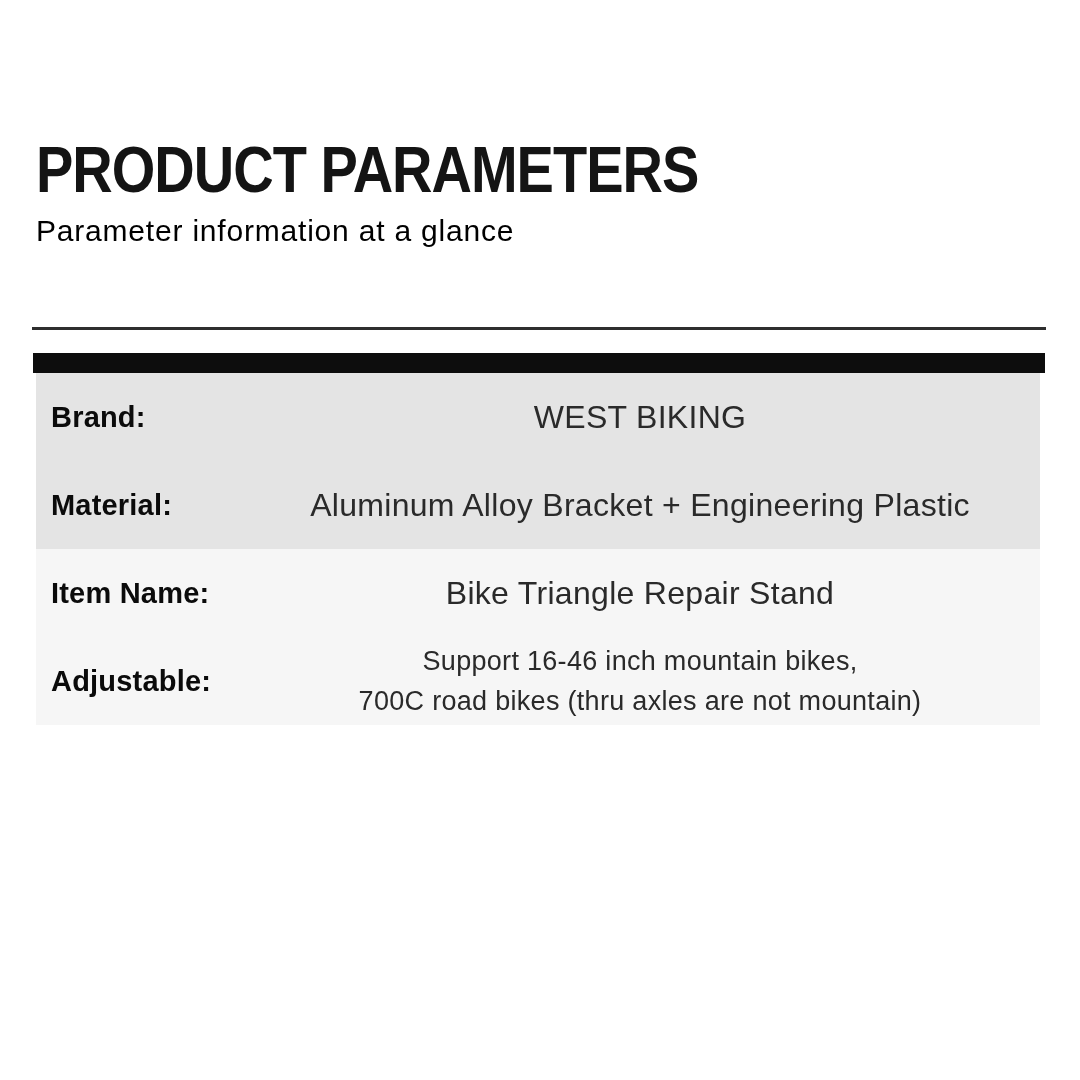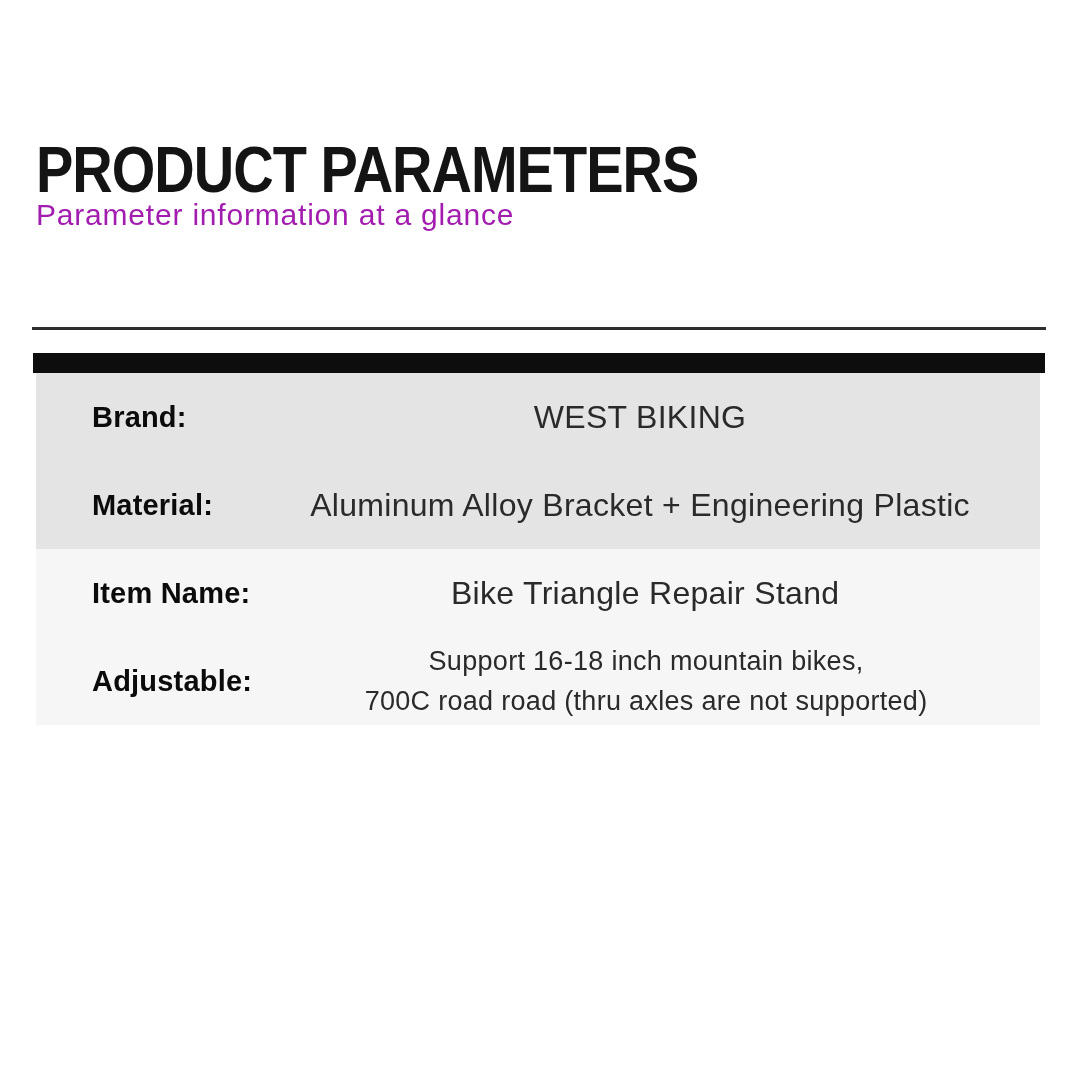--- a/index.html
+++ b/index.html
@@ -24,25 +24,25 @@
     font-weight: 700;
     letter-spacing: -1px;
     color: #141414;
     white-space: nowrap;
     transform: scaleY(1.15);
     transform-origin: left top;
   }
   .page-subtitle {
     position: absolute;
     left: 36px;
-    top: 198px;
+    top: 214px;
     font-size: 30px;
     font-weight: 400;
     letter-spacing: 0.8px;
-    color: #a21caf;
+    color: #000000;
     white-space: nowrap;
   }
   .divider-line {
     position: absolute;
     left: 32px;
     top: 327px;
     width: 1014px;
     height: 0;
     border-top: 3px solid #2e2e2e;
   }
@@ -64,21 +64,21 @@
     display: flex;
     align-items: center;
     height: 88px;
     width: 100%;
   }
   .param-row.row-gray  { background: #e4e4e4; }
   .param-row.row-light { background: #f6f6f6; }
   .row-label {
     flex: 0 0 204px;
     box-sizing: border-box;
-    padding-left: 56px;
+    padding-left: 15px;
     font-size: 29px;
     font-weight: 700;
     color: #0b0b0b;
     letter-spacing: 0.2px;
     white-space: nowrap;
   }
   .row-value {
     flex: 1 1 auto;
     text-align: center;
     font-size: 32px;
@@ -129,20 +129,20 @@
       <div class="row-value">
         <span class="value-line">Bike Triangle Repair Stand</span>
       </div>
     </div>
 
 
 
     <div class="param-row row-light two-line">
       <div class="row-label">Adjustable:</div>
       <div class="row-value">
-        <span class="value-line">Support 16-18 inch mountain bikes,</span>
-        <span class="value-line">700C road road (thru axles are not supported)</span>
+        <span class="value-line">Support 16-46 inch mountain bikes,</span>
+        <span class="value-line">700C road bikes (thru axles are not mountain)</span>
       </div>
     </div>
 
 
   </div>
 </div>
 
 </body></html>

